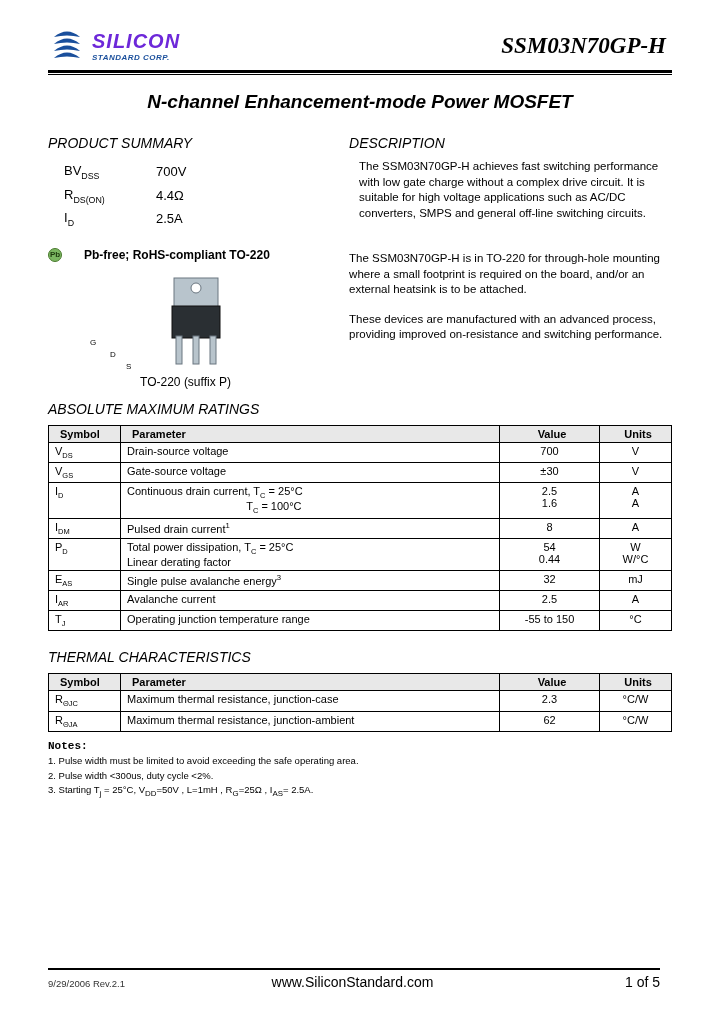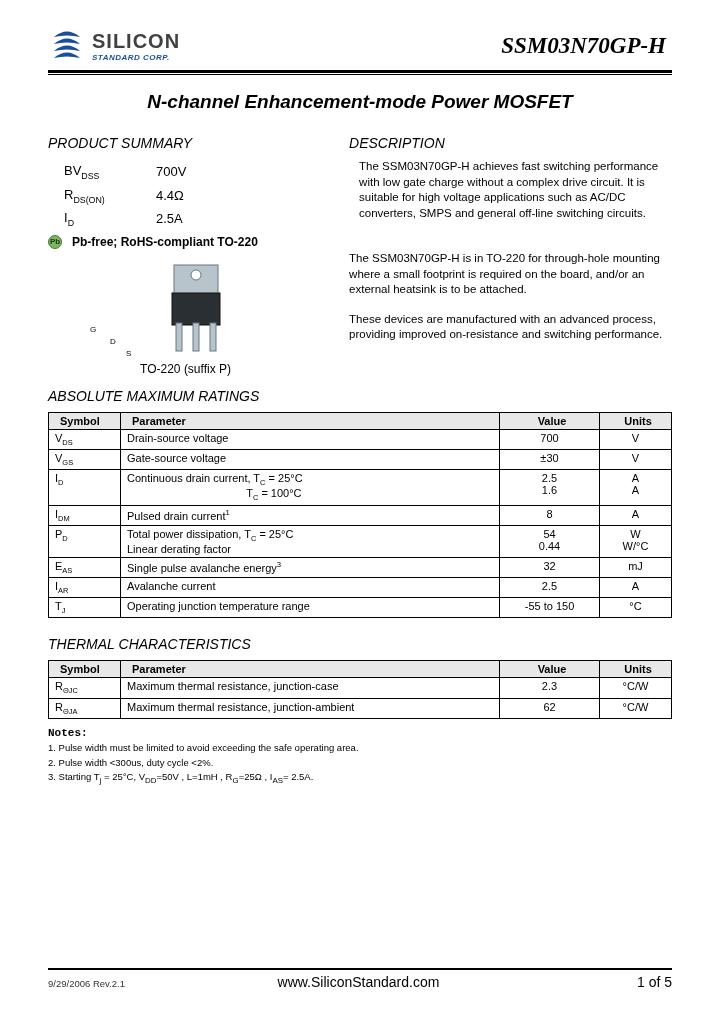--- a/index.html
+++ b/index.html
@@ -56,22 +56,22 @@
     font-style: italic;
     margin-bottom: 8px;
   }
   .summary-table {
     margin-left: 14px;
     font-size: 13px;
   }
   .summary-table tr td:first-child { width: 90px; padding: 2px 0;}
   .sub { font-size: 0.68em; vertical-align: sub; }
   .rohs-line {
-    display: flex; align-items: center; gap: 10px;
-    font-weight: bold; font-size: 12px; margin-top: 3px;
+    display: flex; align-items: center; gap: 22px;
+    font-weight: bold; font-size: 12px; margin-top: 16px;
   }
   .rohs-icon {
     width: 14px; height: 14px; border-radius: 50%;
     background: #7bb661; border: 1px solid #4a7a2e;
     display: inline-flex; align-items: center; justify-content: center;
     font-size: 8px; color: #1e3a0e; font-weight: bold;
   }
   .pkg-block { margin-top: 8px; text-align: center; position: relative;}
   .pkg-caption { font-size: 12px; margin-top: 2px;}
   .desc-text { font-size: 11.5px; line-height: 1.35; margin-bottom: 14px; text-align: left; padding-left: 10px;}
@@ -94,21 +94,21 @@
   table.data .col-val { width: 100px; text-align: center;}
   table.data .col-unit { width: 72px; text-align: center;}
   .notes {
     font-size: 9.5px;
     margin-top: 6px;
     line-height: 1.5;
   }
   .notes .hd { font-weight: bold; font-size: 11px; font-family: Liberation Mono, monospace;}
   .footer {
     position: absolute;
-    bottom: 22px; left: 48px; right: 48px;
+    bottom: 22px; left: 48px; right: 60px;
   }
   .footer-top { display: flex; justify-content: space-between; font-size: 12px; align-items: baseline;}
   .footer-rev { font-size: 9.5px; color: #333;}
   .footer-url { font-size: 14px; text-align: center; flex: 1;}
   .footer-page { font-size: 14px; text-align: right; width: 80px;}
   .footer hr { margin-bottom: 4px; border:none; border-top:2px solid #000;}
   .pin-lbl { font-size: 8px; position: absolute; color: #000; }
 </style>
 </head>
 <body>
@@ -117,21 +117,21 @@
 
   <div class="header-row">
     <div class="logo-block">
       <svg width="38" height="36" viewBox="0 0 38 36">
         <path d="M6 9 Q19 -2 32 9 Q19 6 6 9 Z" fill="#1a4f9c"></path>
         <path d="M6 16 Q19 5 32 16 Q19 13 6 16 Z" fill="#1a4f9c"></path>
         <path d="M6 23 Q19 12 32 23 Q19 20 6 23 Z" fill="#1a4f9c"></path>
         <path d="M6 30 Q19 19 32 30 Q19 27 6 30 Z" fill="#1a4f9c"></path>
       </svg>
       <div>
-        <div style="font-size:20px;font-weight:bold;color:#404040;letter-spacing:1px;">SILICON</div>
+        <div style="font-size:20px;font-weight:bold;font-style:italic;color:#6d28d9;letter-spacing:1px;">SILICON</div>
         <div style="font-size:8px;font-weight:bold;font-style:italic;color:#1a4f9c;letter-spacing:0.5px;">STANDARD CORP.</div>
       </div>
     </div>
     <div class="part-number">SSM03N70GP-H</div>
   </div>
   <hr class="hrule-thick">
   <hr class="hrule-thin">
 
   <h1 class="main-title">N-channel Enhancement-mode Power MOSFET</h1>
 

